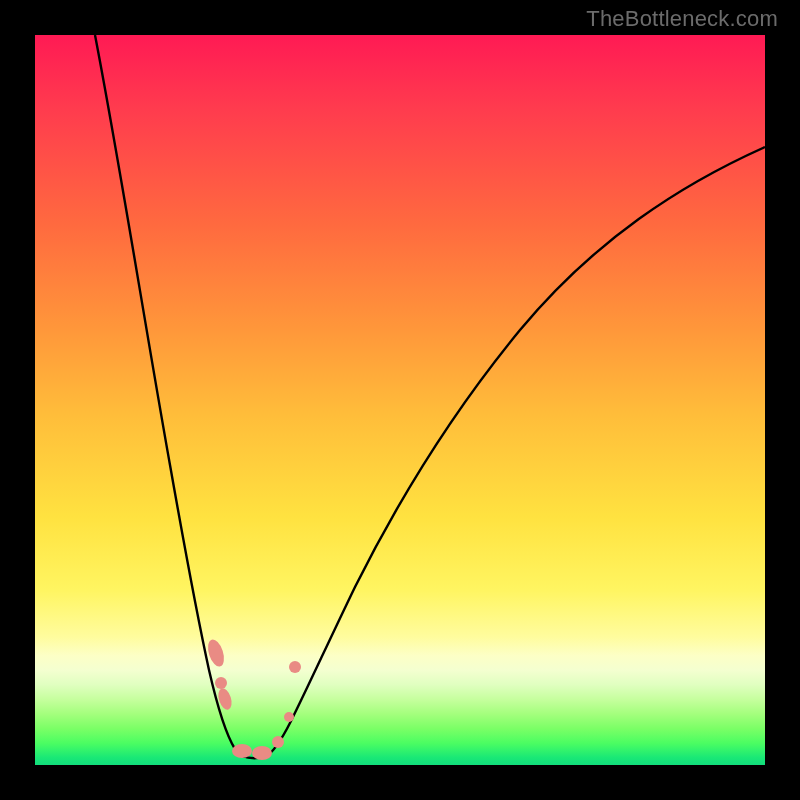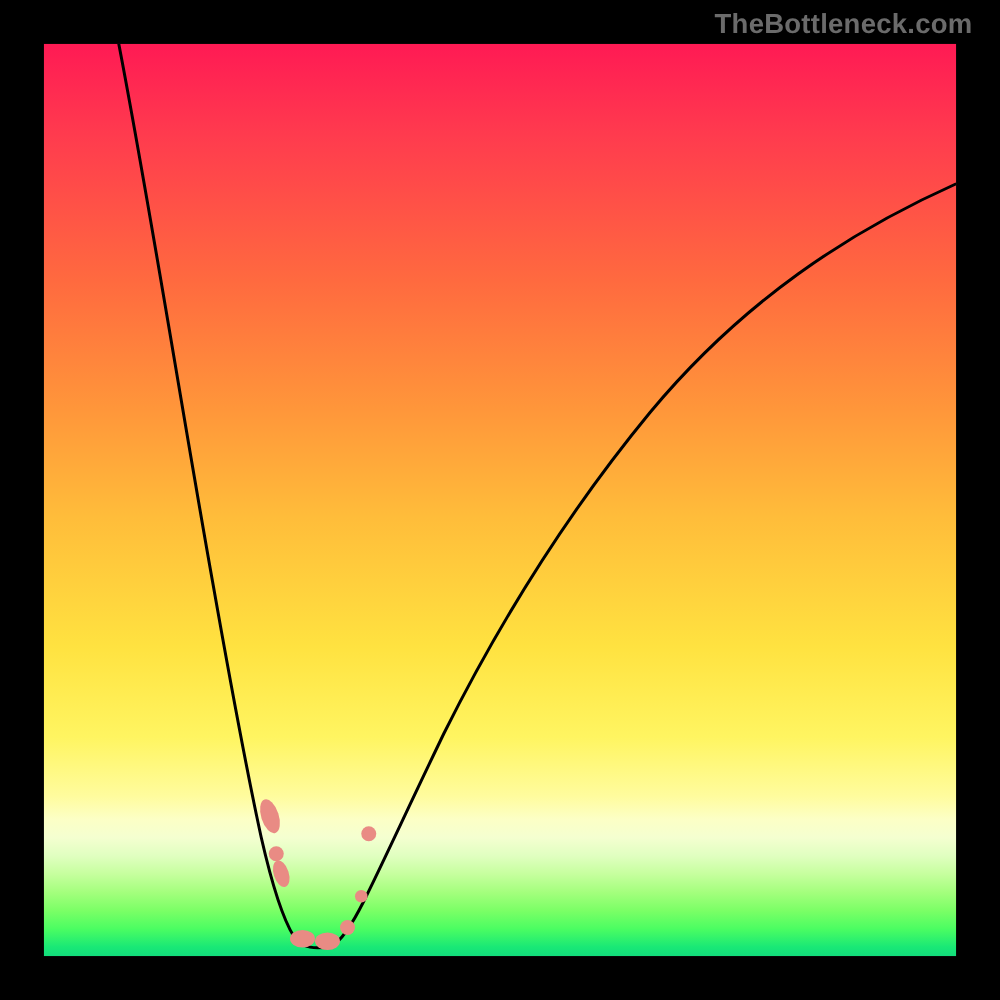--- a/index.html
+++ b/index.html
@@ -51,21 +51,21 @@
       #19e876 99%,
       #12dd7c 100%
     );
   }
   .watermark {
     position: absolute;
     top: 6px;
     right: 22px;
     color: #6b6b6b;
     font-size: 22px;
-    font-weight: 700;
+    font-weight: 400;
     letter-spacing: 0.2px;
     user-select: none;
   }
   svg.curves {
     position: absolute;
     inset: 0;
   }
 </style>
 </head>
 <body>

